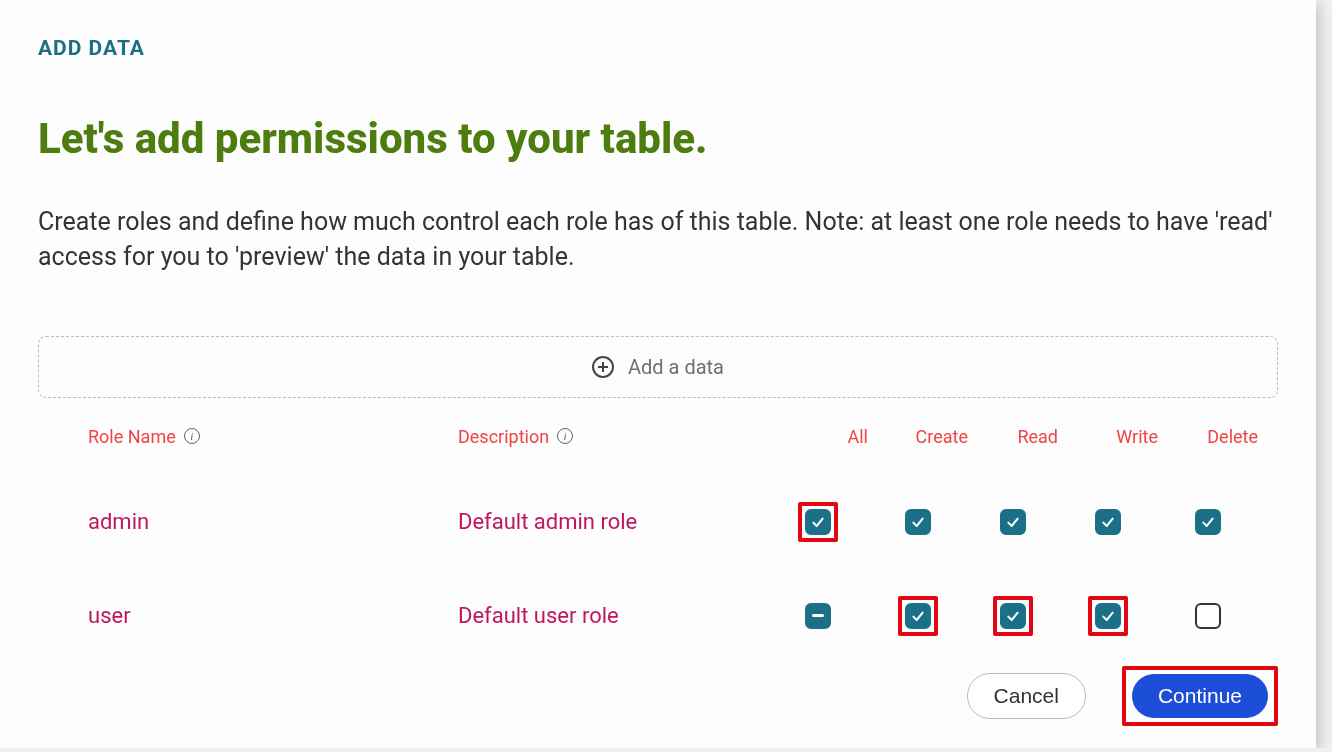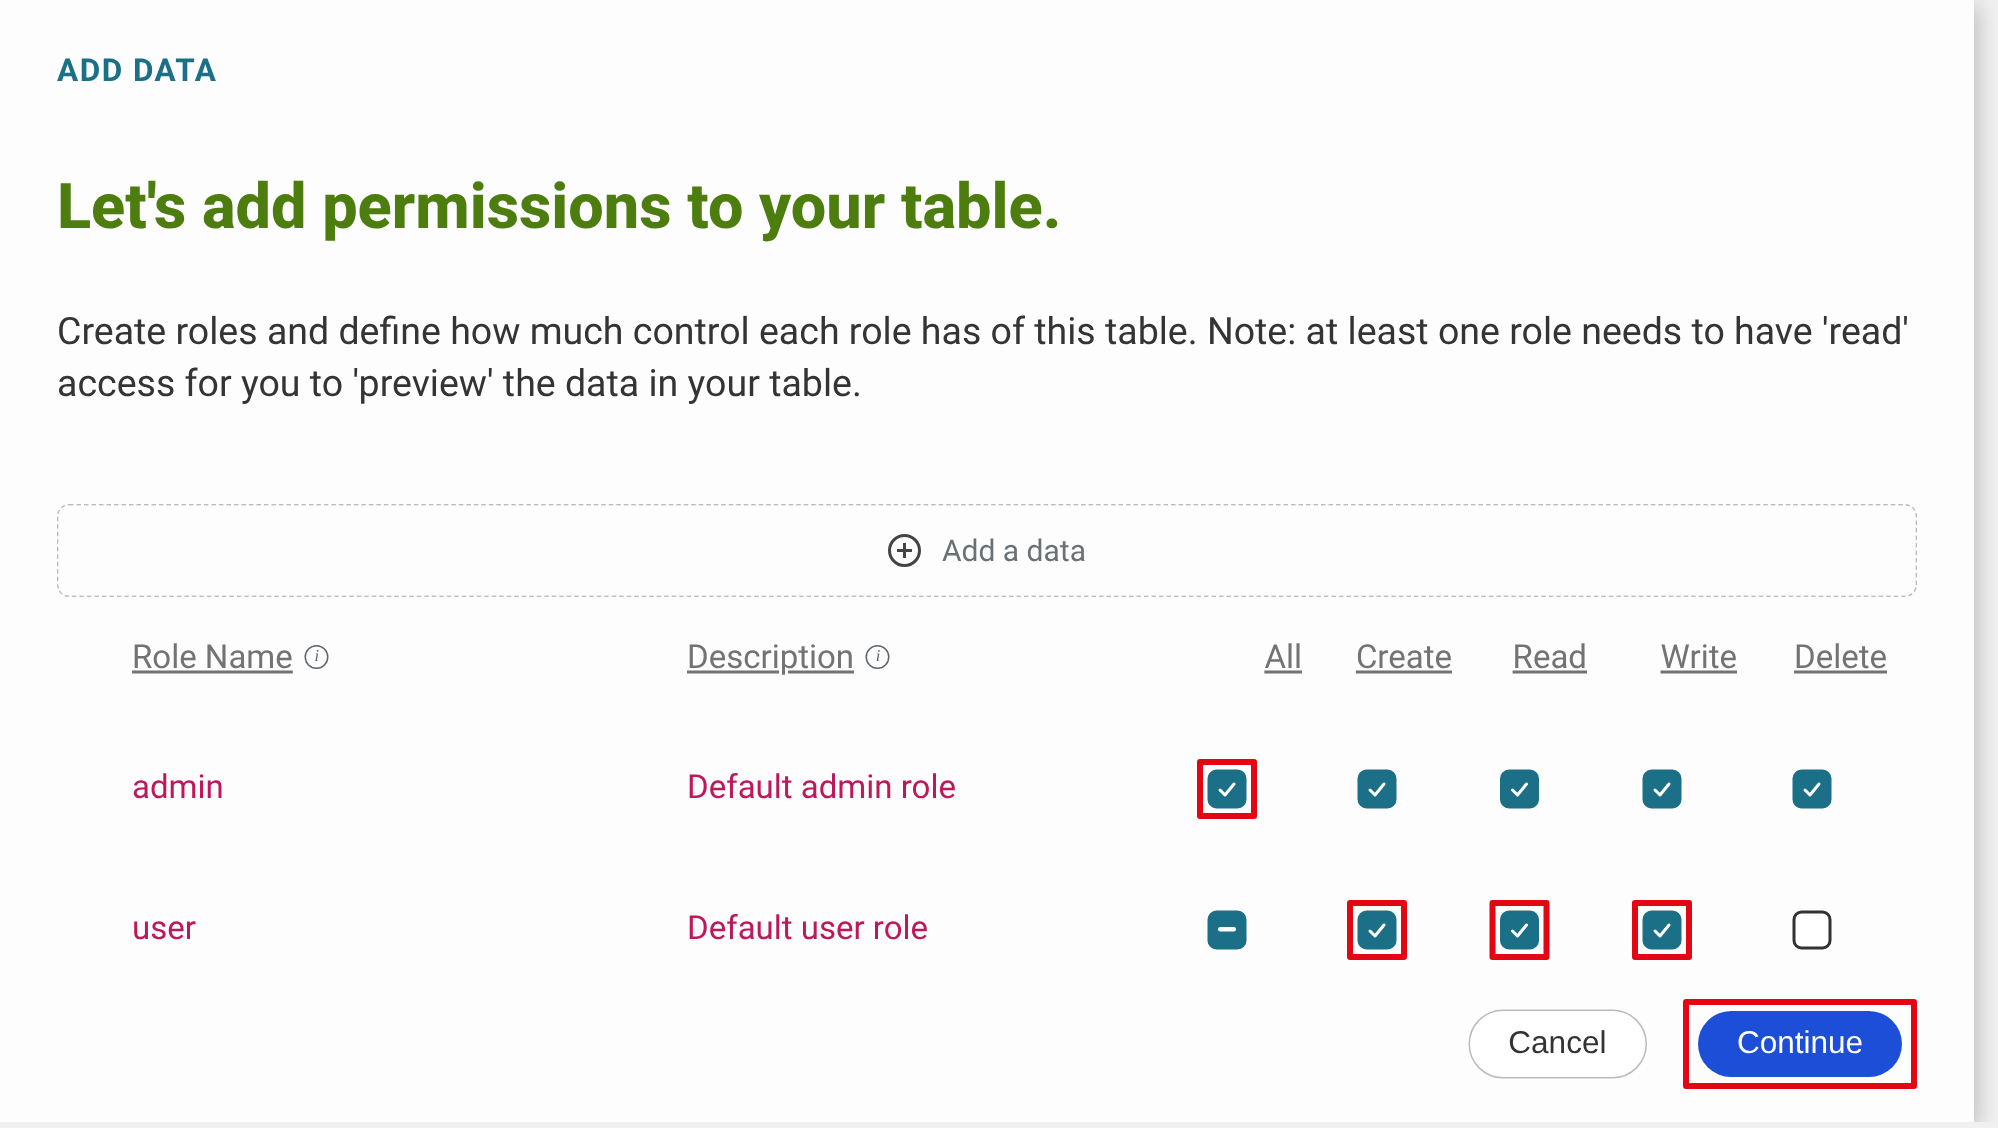--- a/index.html
+++ b/index.html
@@ -76,24 +76,23 @@
     margin-top: 28px;
   }
   .perm-row {
     display: grid;
     grid-template-columns: 370px 310px 100px 100px 90px 100px 100px;
     align-items: center;
     column-gap: 0;
     padding-left: 50px;
   }
   .perm-header {
-    color: #737373;
-    font-size: 22px;
+    color: #ef4444;
+    font-size: 18px;
     padding-bottom: 28px;
-    text-decoration: underline;
   }
   .perm-header .hcell {
     display: flex;
     align-items: center;
     gap: 8px;
   }
   .info-icon {
     width: 16px; height: 16px;
     border: 1.5px solid #5e656b;
     border-radius: 50%;
@@ -152,21 +151,21 @@
     align-items: center; justify-content: center;
     border-radius:2px;
   }
 
   .footer-actions {
     position: absolute;
     right: 38px;
     bottom: 22px;
     display: flex;
     align-items: center;
-    gap: 24px;
+    gap: 36px;
   }
   .btn {
     font-size: 21px;
     padding: 10px 26px;
     border-radius: 30px;
     cursor: pointer;
     border: none;
   }
   .btn-secondary {
     background: #fff;

